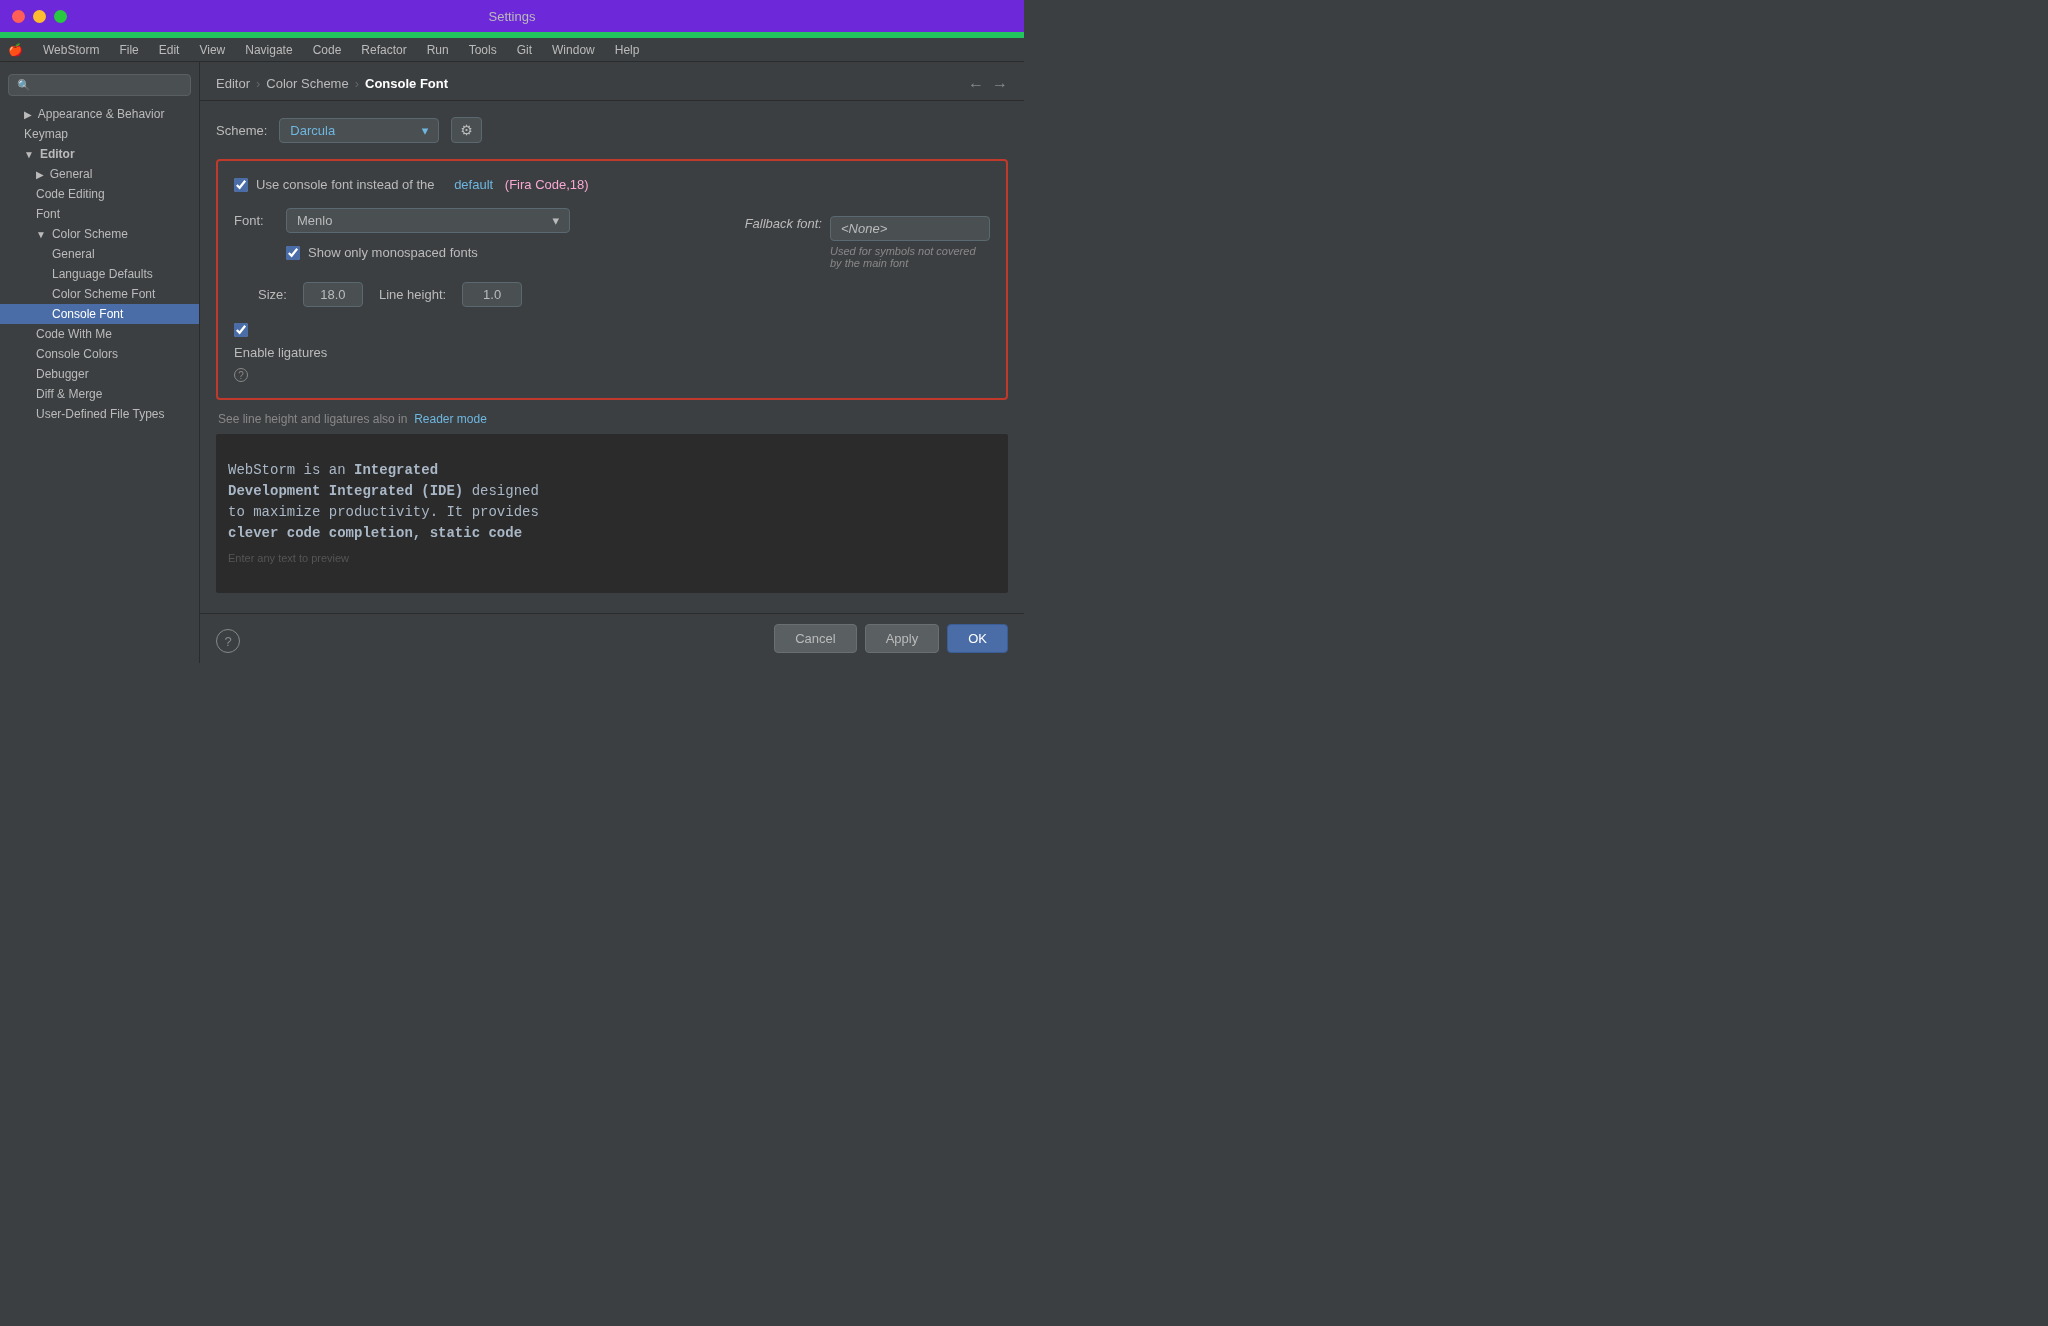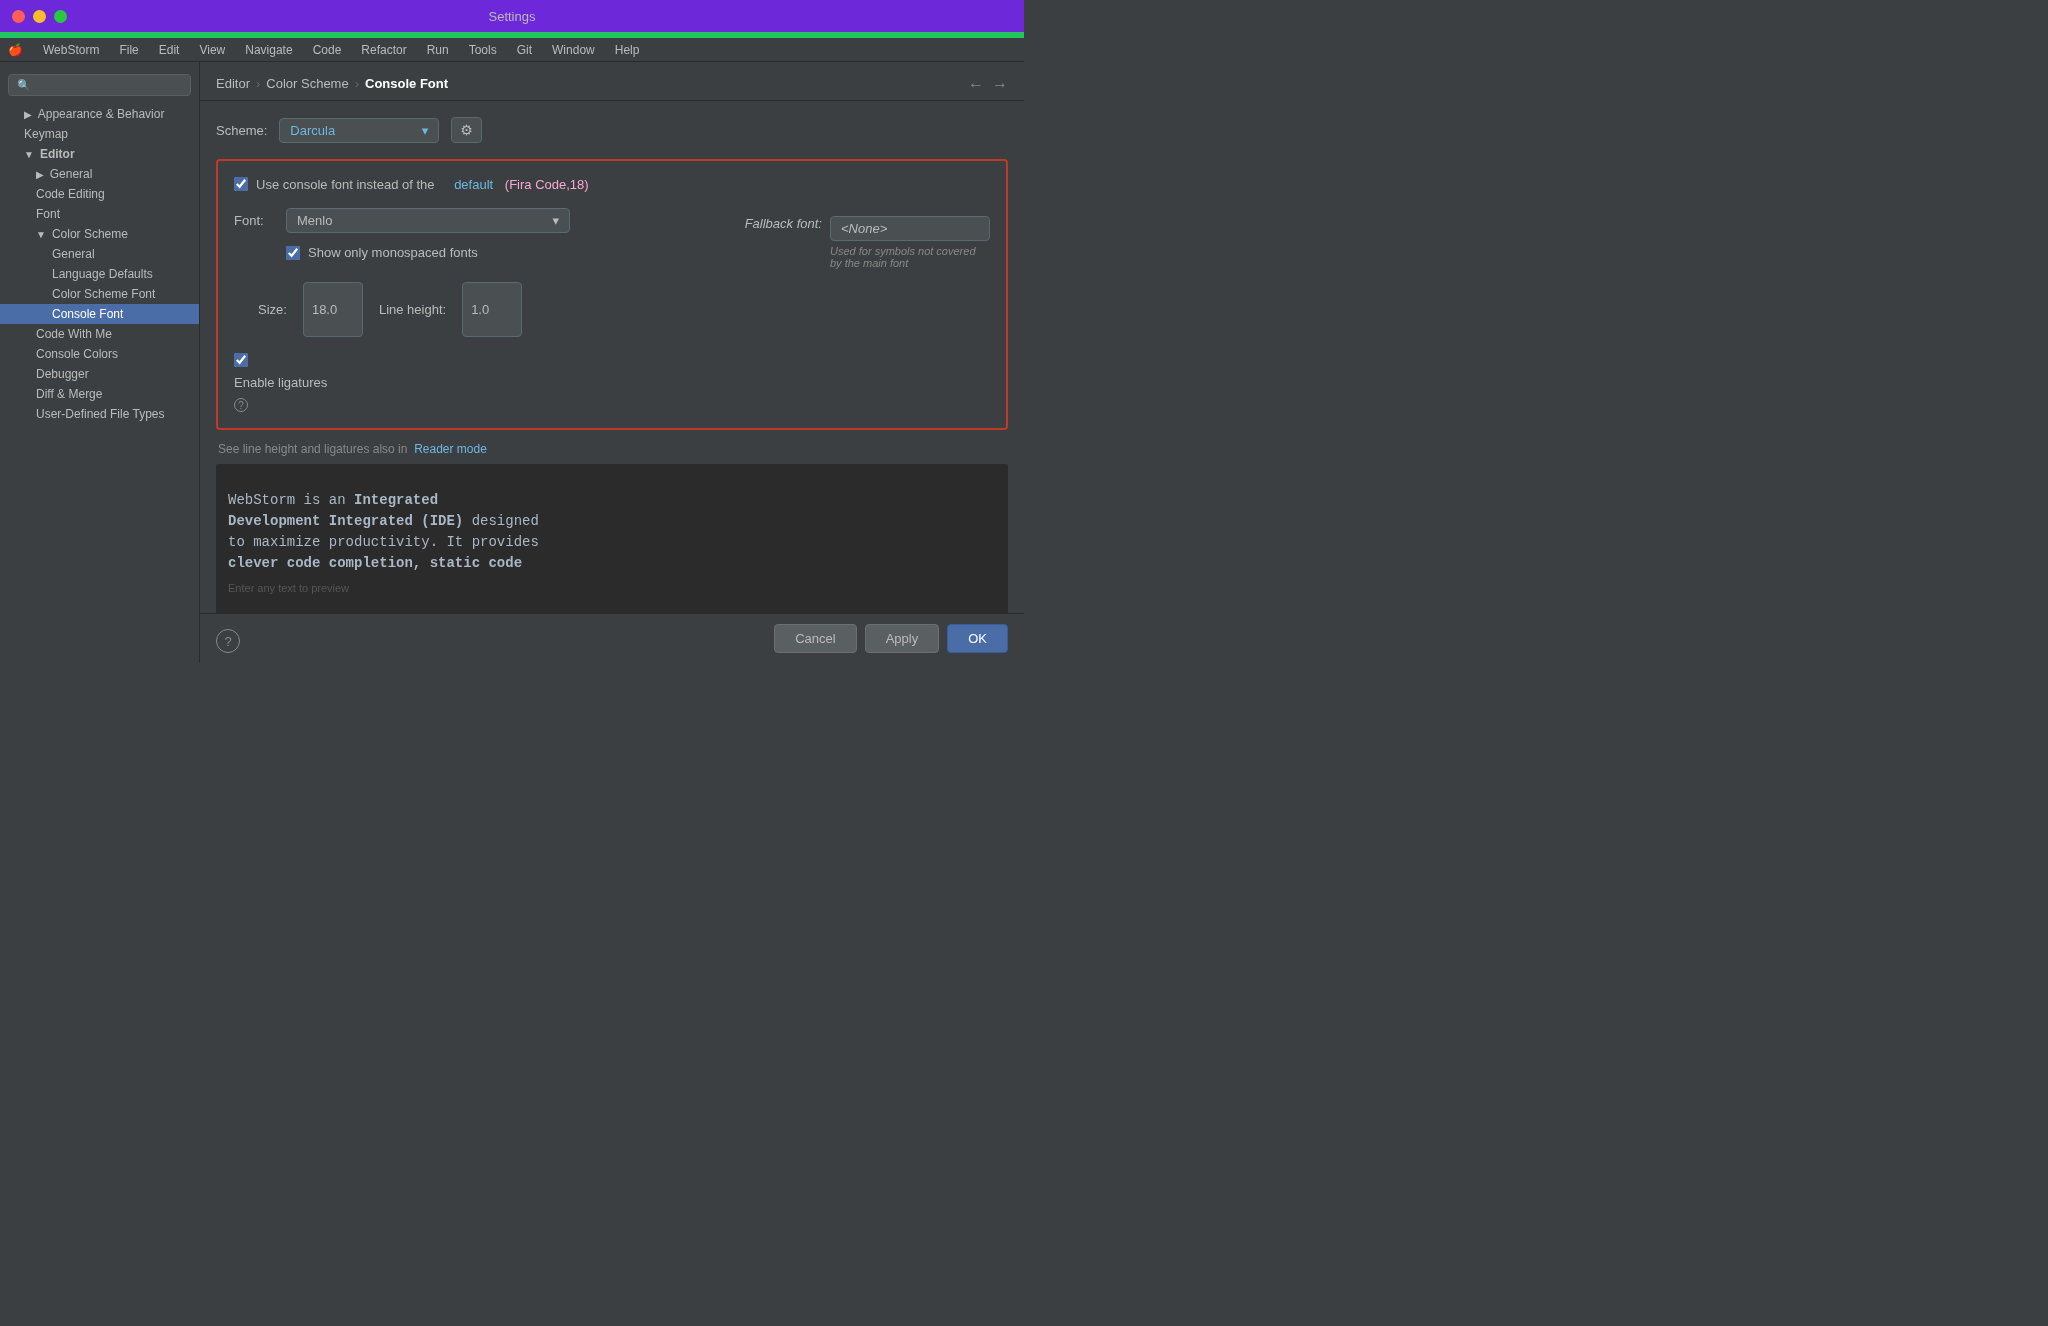--- a/index.html
+++ b/index.html
@@ -191,21 +191,21 @@
     .settings-panel {
       border: 2px solid #c0392b;
       border-radius: 4px;
       padding: 16px;
       margin-bottom: 12px;
       background: #3c3f41;
     }
 
     .checkbox-row {
       display: flex;
-      align-items: flex-start;
+      align-items: flex-end;
       gap: 8px;
       margin-bottom: 16px;
       font-size: 13px;
     }
     .checkbox-row input[type="checkbox"] {
       width: 14px;
       height: 14px;
       accent-color: #4a6da7;
     }
     .link-text { color: #6eb7e0; cursor: pointer; }
@@ -266,25 +266,25 @@
       display: flex;
       align-items: center;
       gap: 16px;
       margin-bottom: 16px;
     }
     .size-label { font-size: 13px; color: #bbbbbb; }
     .size-input {
       background: #4a4f52;
       border: 1px solid #5a6870;
       border-radius: 4px;
-      padding: 19px 8px;
+      padding: 4px 8px;
       color: #bbbbbb;
       font-size: 13px;
       width: 60px;
-      text-align: left;
+      text-align: center;
     }
 
     .ligatures-row {
       display: flex;
       gap: 8px;
       font-size: 13px;
       flex-direction: column;
     }
     .ligatures-row input[type="checkbox"] {
       width: 14px;

